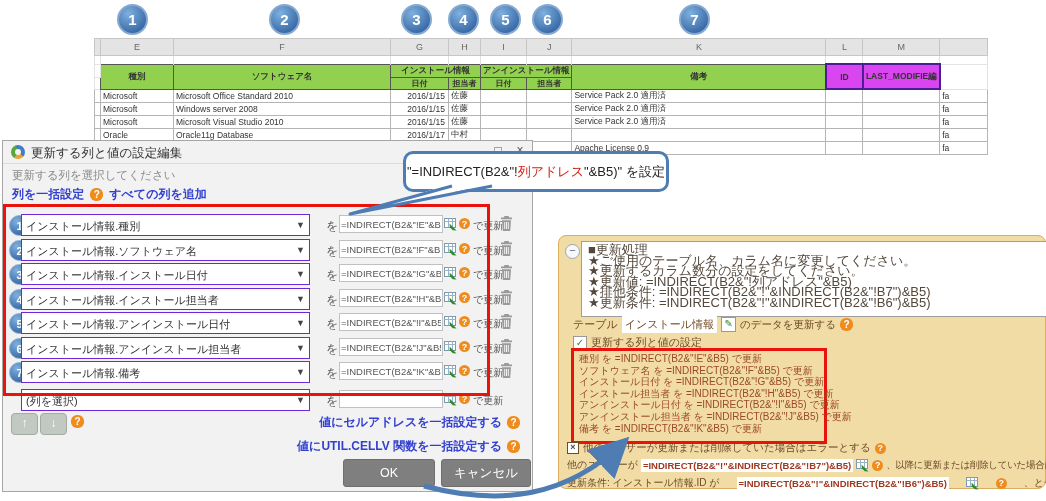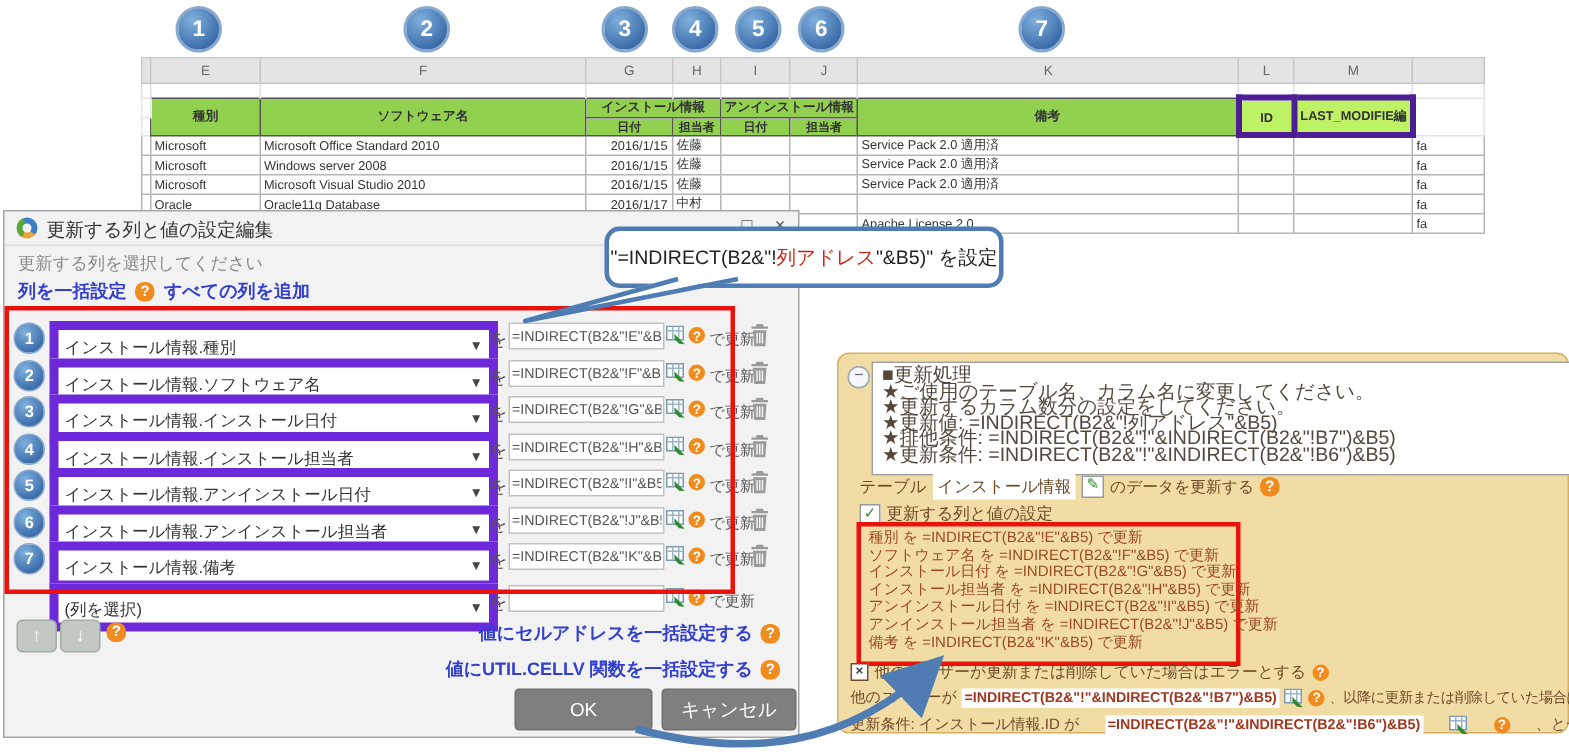--- a/index.html
+++ b/index.html
@@ -6,21 +6,21 @@
   .stage{position:relative;width:1046px;height:501px;background:#fff;overflow:hidden;
          font-family:"Liberation Sans","DejaVu Sans",sans-serif;}
   
   .sheet-table{position:absolute;left:94px;top:38px;border-collapse:collapse;table-layout:fixed;}
   .sheet-table td{padding:0 2px;white-space:nowrap;overflow:hidden;font-size:8.5px;color:#333;}
   tr.letters td{height:16px;background:#E4E4E4;border:1px solid #C6C6C6;color:#666;
                 font-size:9px;text-align:center;overflow:visible;}
   tr.gaprow td{height:7px;background:#fff;border-left:1px solid #E0E0E0;border-right:1px solid #E0E0E0;}
   td.gh{background:#92D050;border:1px solid #555;font-weight:bold;font-size:8.5px;text-align:center;}
   td.gh2{background:#92D050;border:1px solid #555;font-weight:bold;font-size:8px;text-align:center;height:8px;}
-  td.wh{background:#bef264;border:4px solid #4c1d95;font-weight:bold;font-size:8.5px;text-align:center;}
+  td.wh{background:#d946ef;border:2px solid #4c1d95;font-weight:bold;font-size:8.5px;text-align:center;}
   td.ovf{overflow:visible;text-align:left;}
   td.blank{background:#fff;border:1px solid #E3E3E3;}
   tr.h1 td{height:8px;}
   tr.dr td{height:11px;background:#fff;border:1px solid #B5B5B5;}
   tr.dr td.numr{text-align:right;padding-right:3px;}
   
   .marker{position:absolute;width:27px;height:27px;border-radius:50%;
           background:radial-gradient(circle at 35% 28%,#7FB0DE,#3A6BA8 75%);
           border:2px solid #87A9CF;color:#fff;font-weight:bold;font-size:15px;
           display:flex;align-items:center;justify-content:center;z-index:5;}
@@ -39,21 +39,21 @@
   .help-icon{display:inline-flex;width:13px;height:13px;border-radius:45%;background:#F08C1E;color:#fff;
              font-size:10px;font-weight:bold;align-items:center;justify-content:center;flex:none;}
   .help-sm{width:11px;height:11px;font-size:9px;border-radius:50%;}
   .red-frame{position:absolute;left:0;top:63px;width:481px;height:186px;border:3px solid #EA130B;
              pointer-events:none;z-index:3;}
   .dlg-row{position:absolute;left:0;height:21px;width:529px;}
   .num-badge{position:absolute;left:6px;top:1px;width:19px;height:19px;border-radius:50%;
              background:radial-gradient(circle at 35% 28%,#7FB0DE,#3A6BA8 75%);
              border:1px solid #87A9CF;color:#fff;font-weight:bold;font-size:11px;
              display:flex;align-items:center;justify-content:center;}
-  .dd{position:absolute;left:30px;top:0;width:287px;height:20px;background:#fff;border:6px solid #6d28d9;}
+  .dd{position:absolute;left:18px;top:0;width:287px;height:20px;background:#fff;border:1px solid #6d28d9;}
   .dd-text{position:absolute;left:4px;top:4px;font-size:11px;color:#333;white-space:nowrap;}
   .dd-arrow{position:absolute;right:4px;top:5px;font-size:9px;color:#444;}
   .wo{position:absolute;left:323px;top:4px;font-size:12px;color:#555;}
   .formula{position:absolute;left:336px;top:1px;width:100px;height:16px;border:1px solid #C0C0C0;
            background:#fff;font-family:"Liberation Sans","DejaVu Sans",sans-serif;
            font-size:9.5px;color:#555;padding:0 1px;}
   .icon-grid{position:absolute;left:441px;top:3px;width:13px;height:13px;}
   .row-help{position:absolute;left:456px;top:4px;}
   .upd{position:absolute;left:470px;top:5px;font-size:10px;color:#555;white-space:nowrap;}
   .icon-trash{position:absolute;left:497px;top:2px;width:13px;height:15px;}
@@ -209,21 +209,21 @@
       <td>fa</td>
     </tr>
     <tr class="dr">
       <td class="blank"></td>
       <td>Web</td>
       <td>Apache Tomcat 8.0 Tomcat9</td>
       <td class="numr">2016/1/17</td>
       <td>中村</td>
       <td></td>
       <td></td>
-      <td>Apache License 2.0</td>
+      <td>Apache License 0.9</td>
       <td></td>
       <td></td>
       <td>fa</td>
     </tr>
   </tbody>
     </table>
 
   <div class="marker" style="left:117px;top:4px;">1</div>
   <div class="marker" style="left:269px;top:4px;">2</div>
   <div class="marker" style="left:401px;top:4px;">3</div>

